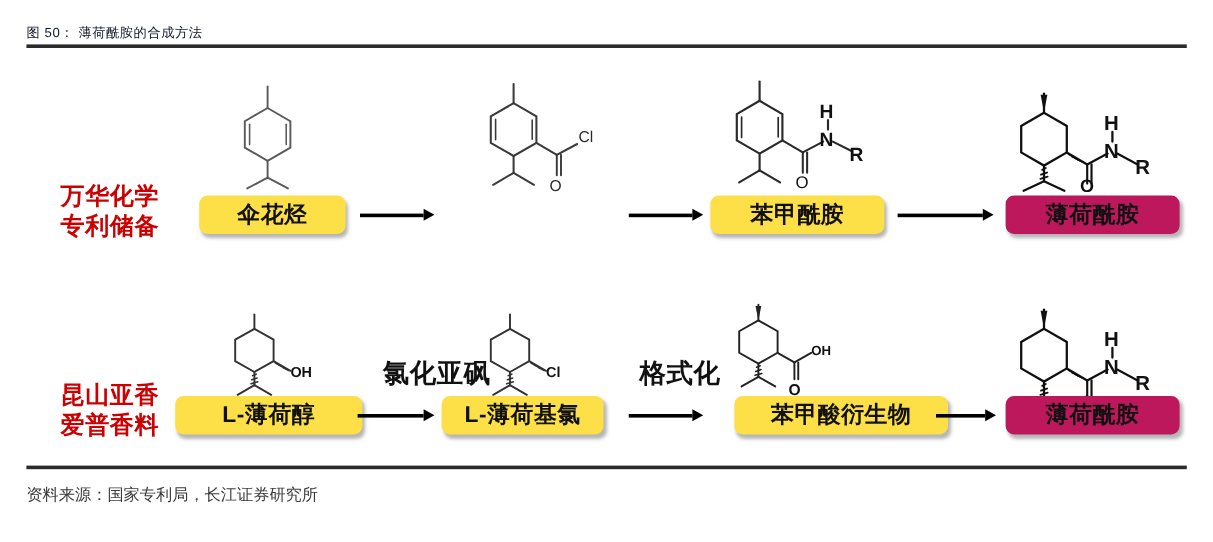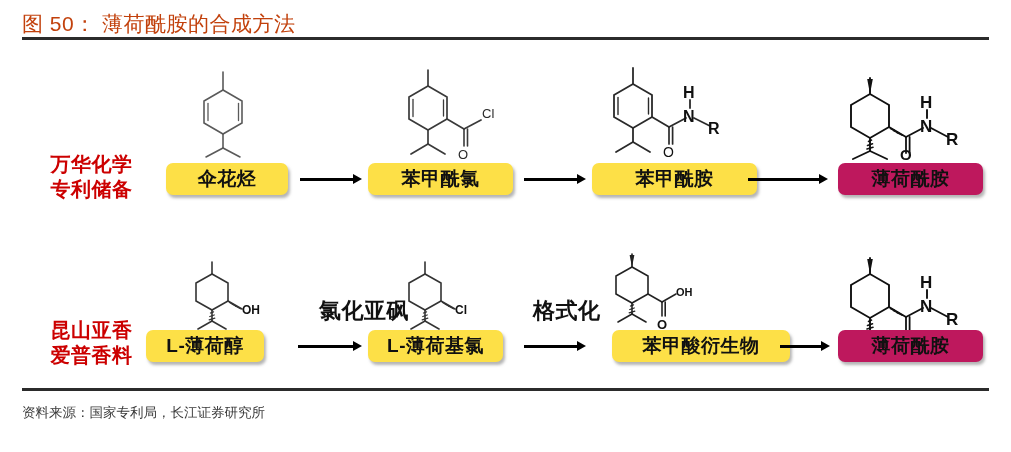--- a/index.html
+++ b/index.html
@@ -8,22 +8,22 @@
     background:#ffffff;
     font-family:"Liberation Sans","DejaVu Sans",sans-serif;
     color:#1a1a1a;
     overflow:hidden;
     position:relative;
   }
   .figure{position:relative;width:1011px;height:452px;}
 
   
   .title-row{
-    position:absolute;left:22px;top:10px;
-    font-size:21px;letter-spacing:.5px;color:#c2410c;
+    position:absolute;left:22px;top:20px;
+    font-size:11px;letter-spacing:.5px;color:#0f172a;
     white-space:nowrap;
   }
   .rule-top{
     position:absolute;left:22px;top:37px;width:967px;height:3px;background:#2b2b2b;
   }
   .rule-bottom{
     position:absolute;left:22px;top:388px;width:967px;height:3px;background:#2b2b2b;
   }
   .source-row{
     position:absolute;left:22px;top:404px;
@@ -192,27 +192,26 @@
       <text x="68" y="108" font-family="'Liberation Sans',sans-serif" font-size="15" font-weight="bold" fill="#111">O</text>
     </svg>
   </div>
 
   <div class="pbox light" style="left:166px;top:163px;width:122px;">伞花烃</div>
   <div class="arrow" style="left:300px;top:174px;width:62px;">
     <span class="shaft" style="width:53px;"></span>
       <span class="head"></span>
   </div>
 
-  <div class="pbox light" style="left:368px;top:163px;width:145px;">苯甲酰氯</div>
   <div class="arrow" style="left:524px;top:174px;width:62px;">
     <span class="shaft" style="width:53px;"></span>
       <span class="head"></span>
   </div>
 
-  <div class="pbox light" style="left:592px;top:163px;width:165px;">苯甲酰胺</div>
+  <div class="pbox light" style="left:592px;top:163px;width:145px;">苯甲酰胺</div>
   <div class="arrow" style="left:748px;top:174px;width:80px;">
     <span class="shaft" style="width:71px;"></span>
       <span class="head"></span>
   </div>
 
   <div class="pbox gold" style="left:838px;top:163px;width:145px;">薄荷酰胺</div>
 
   <div class="row-label" id="label-row2">
     <span>昆山亚香</span>
     <span class="l2">爱普香料</span>
@@ -319,21 +318,21 @@
       <text x="88" y="56" font-family="'Liberation Sans',sans-serif" font-size="17" font-weight="bold" fill="#111">H</text>
       <text x="88" y="80" font-family="'Liberation Sans',sans-serif" font-size="17" font-weight="bold" fill="#111">N</text>
       <text x="114" y="93" font-family="'Liberation Sans',sans-serif" font-size="17" font-weight="bold" fill="#111">R</text>
       <text x="68" y="108" font-family="'Liberation Sans',sans-serif" font-size="15" font-weight="bold" fill="#111">O</text>
     </svg>
   </div>
 
   <div class="arrow-caption" style="left:285px;top:296px;">氯化亚砜</div>
   <div class="arrow-caption" style="left:499px;top:296px;">格式化</div>
 
-  <div class="pbox light" style="left:146px;top:330px;width:118px;">L-薄荷醇</div>
+  <div class="pbox light" style="left:146px;top:330px;width:156px;">L-薄荷醇</div>
   <div class="arrow" style="left:298px;top:341px;width:64px;">
     <span class="shaft" style="width:55px;"></span>
       <span class="head"></span>
   </div>
 
   <div class="pbox light" style="left:368px;top:330px;width:135px;">L-薄荷基氯</div>
   <div class="arrow" style="left:524px;top:341px;width:62px;">
     <span class="shaft" style="width:53px;"></span>
       <span class="head"></span>
   </div>

